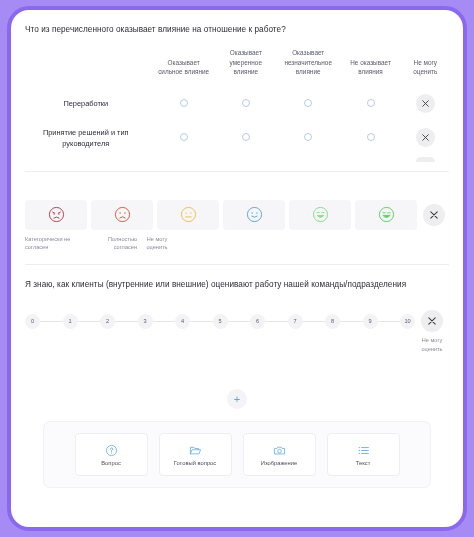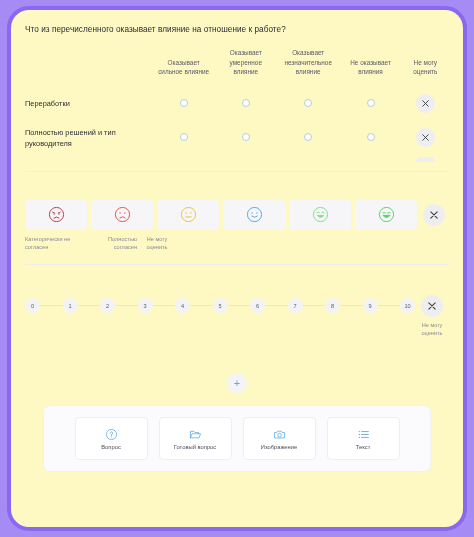--- a/index.html
+++ b/index.html
@@ -13,21 +13,21 @@
     position: absolute; left: 7px; top: 6px;
     width: 460px; height: 525px;
     border: 4px solid #8b68f0;
     border-radius: 22px;
     background: #8b68f0;
     padding: 0;
   }
   .page {
     position: absolute; left: 0; top: 0;
     width: 452px; height: 517px;
-    background: #fef9c3;
+    background: #ffffff;
     border-radius: 18px;
     overflow: hidden;
   }
   .scroll { position: relative; width: 452px; height: 517px; }
 
   
   .qblock { padding: 14px 14px 0 14px; }
   .qtitle {
     font-size: 8.2px; color: #2b2b36; line-height: 1.45;
     letter-spacing: .05px; padding-bottom: 4px;
@@ -42,21 +42,21 @@
   .matrix th {
     font-size: 6.4px; font-weight: 400; color: #5b5b6b;
     line-height: 1.5; text-align: center; vertical-align: bottom;
     padding: 0 2px 10px 2px;
   }
   .matrix th.na-h { color: #5b5b6b; }
   .matrix td {
     text-align: center; vertical-align: middle;
     height: 34px; font-size: 7.4px; color: #2b2b36;
   }
-  .matrix td.rowlabel { text-align: left; line-height: 1.5; padding-right: 6px; }
+  .matrix td.rowlabel { text-align: center; line-height: 1.5; padding-right: 6px; }
   .radio {
     display: inline-block; width: 8px; height: 8px;
     border: 1px solid #b9cbe4; border-radius: 50%;
     background: #fff;
   }
   .xbtn {
     display: inline-flex; align-items: center; justify-content: center;
     width: 19px; height: 19px; border-radius: 50%;
     background: #eeeef1; color: #3a3a45;
     font-size: 8px; line-height: 1;
@@ -170,21 +170,21 @@
             <td><span class="radio"></span></td>
             <td>
               <span class="xbtn">
                 <svg viewBox="0 0 10 10">
                       <path d="M1 1 L9 9 M9 1 L1 9" stroke="#3a3a45" stroke-width="1.3" fill="none" stroke-linecap="round"></path>
                     </svg>
               </span>
             </td>
           </tr>
           <tr>
-            <td class="rowlabel">Полностью решений и тип руководителя</td>
+            <td class="rowlabel">Принятие решений и тип руководителя</td>
             <td><span class="radio"></span></td>
             <td><span class="radio"></span></td>
             <td><span class="radio"></span></td>
             <td><span class="radio"></span></td>
             <td>
               <span class="xbtn">
                 <svg viewBox="0 0 10 10">
                       <path d="M1 1 L9 9 M9 1 L1 9" stroke="#3a3a45" stroke-width="1.3" fill="none" stroke-linecap="round"></path>
                     </svg>
               </span>
@@ -265,20 +265,21 @@
 
       <div class="scale-labels">
         <div class="scale-lab left">Категорически не согласен</div>
         <div class="scale-lab right">Полностью согласен</div>
         <div class="scale-lab na">Не могу оценить</div>
       </div>
     </div>
     <div class="divider"></div>
 
     <div class="qblock">
+      <div class="qtitle">Я знаю, как клиенты (внутренние или внешние) оценивают работу нашей команды/подразделения</div>
 
       <div class="nps-wrap">
         <div class="nps-row">
           <div class="nps-track">
             <div class="nps-dot">0</div>
             <div class="nps-line"></div>
             <div class="nps-dot">1</div>
             <div class="nps-line"></div>
             <div class="nps-dot">2</div>
             <div class="nps-line"></div>

